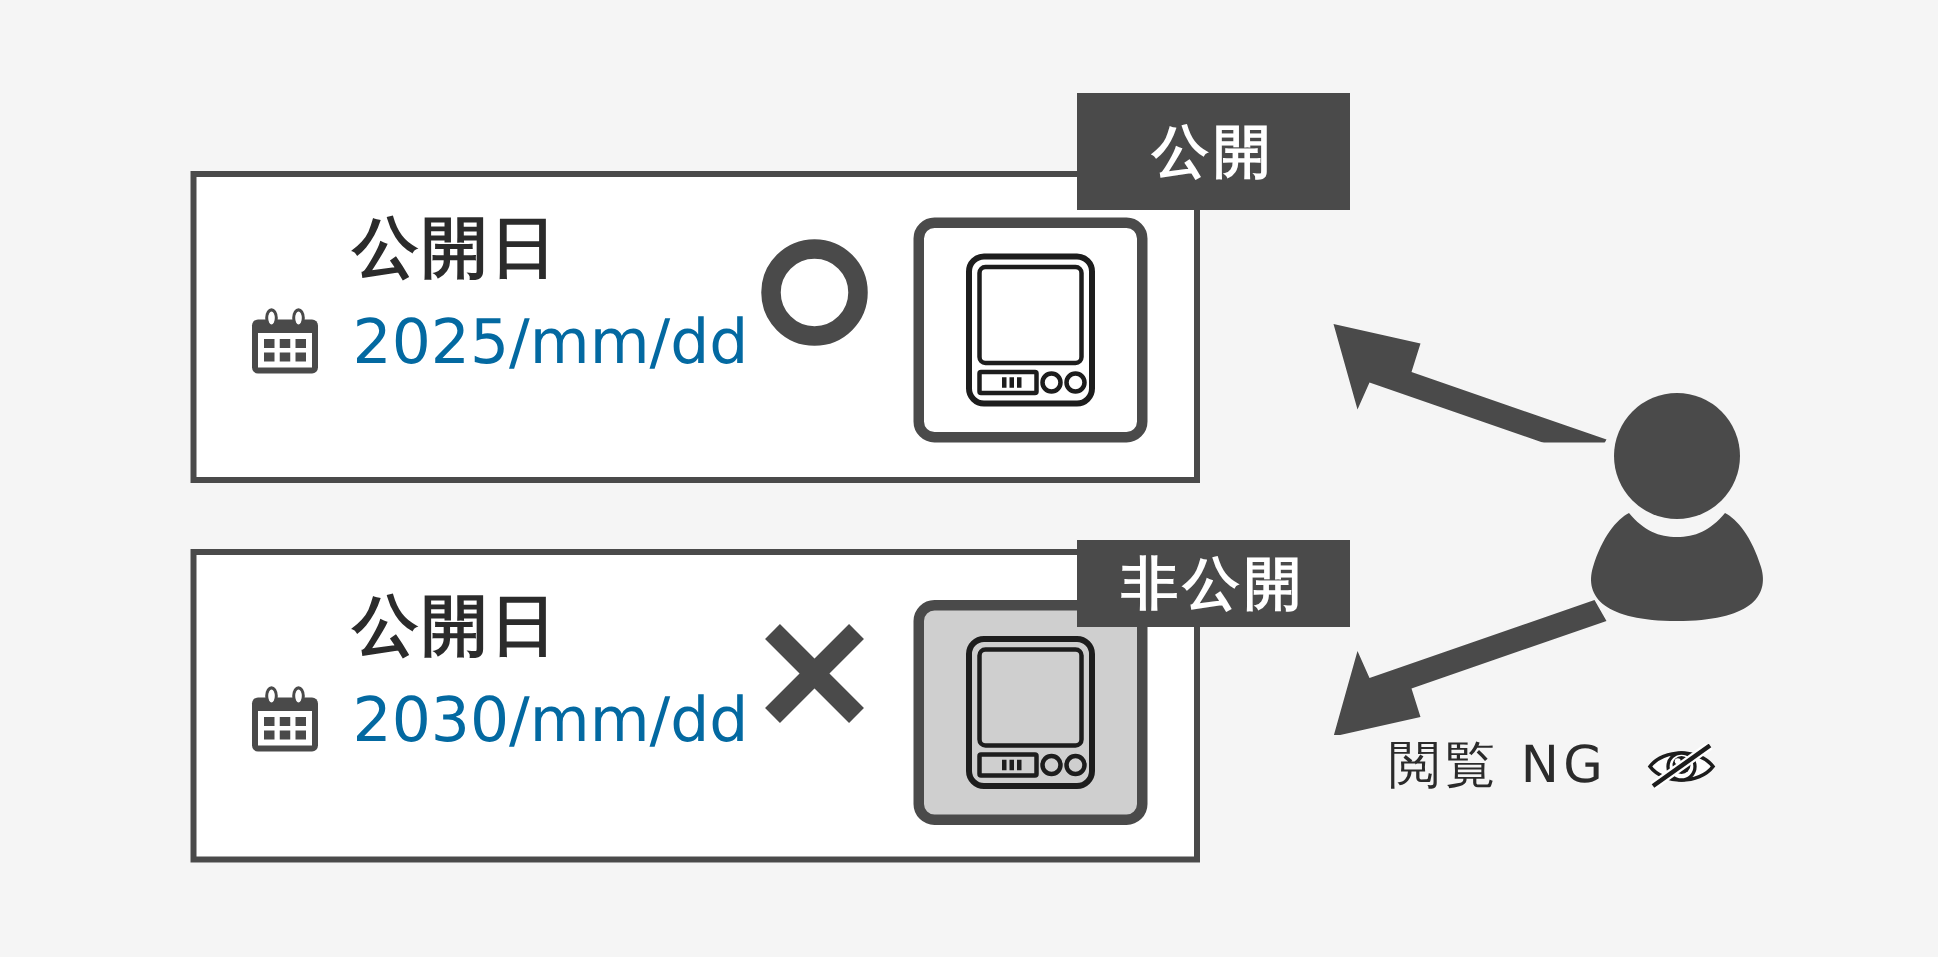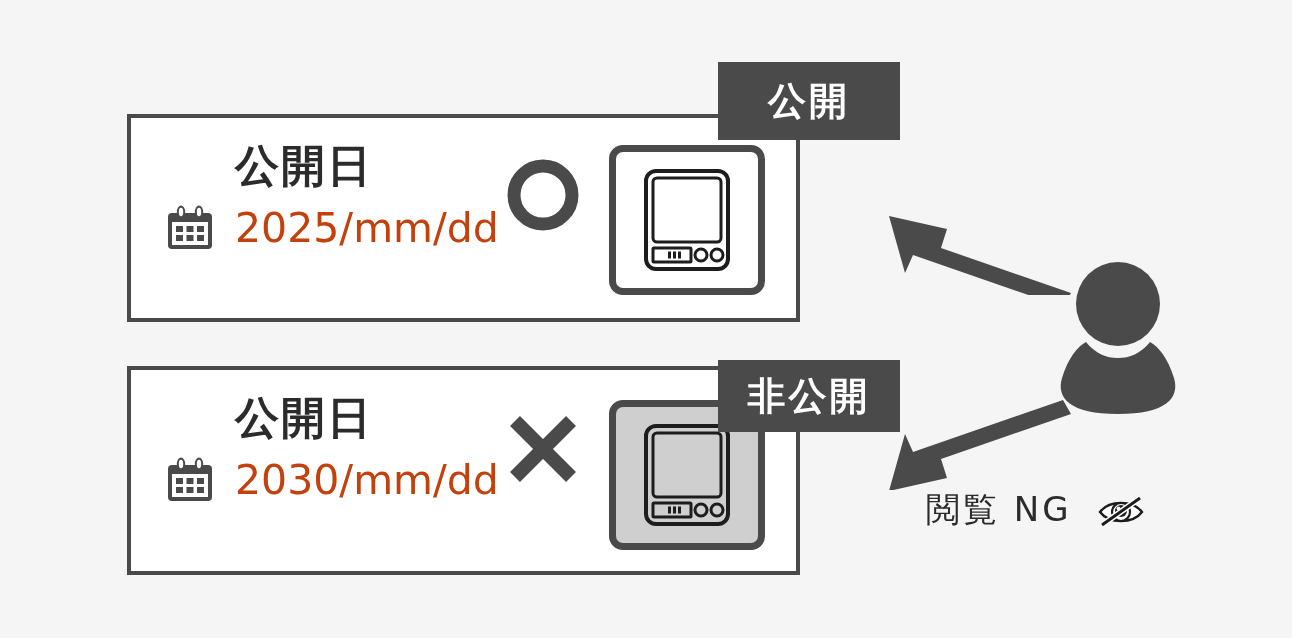--- a/index.html
+++ b/index.html
@@ -50,21 +50,21 @@
     align-items: center;
     margin-top: 14px;
   }
   .cal-icon {
     width: 46px;
     height: 46px;
     flex: 0 0 46px;
     margin-right: 22px;
   }
   .date-value {
-    color: #c2410c;
+    color: #0369a1;
     font-size: 41px;
     font-weight: 400;
     letter-spacing: 0px;
     white-space: nowrap;
   }
 
   
   .mark {
     position: absolute;
     width: 74px;
@@ -100,21 +100,21 @@
     color: #ffffff;
     font-size: 38px;
     font-weight: 700;
     letter-spacing: 3px;
     display: flex;
     align-items: center;
     justify-content: center;
     box-sizing: border-box;
   }
   #badge-public  { left: 718px; top: 62px;  width: 182px; height: 78px; }
-  #badge-private { left: 718px; top: 360px; width: 182px; height: 72px; }
+  #badge-private { left: 718px; top: 360px; width: 182px; height: 58px; }
 
   
   .viewer-label {
     position: absolute;
     color: #2b2b2b;
     font-size: 34px;
     font-weight: 500;
     letter-spacing: 3px;
     display: flex;
     align-items: center;

